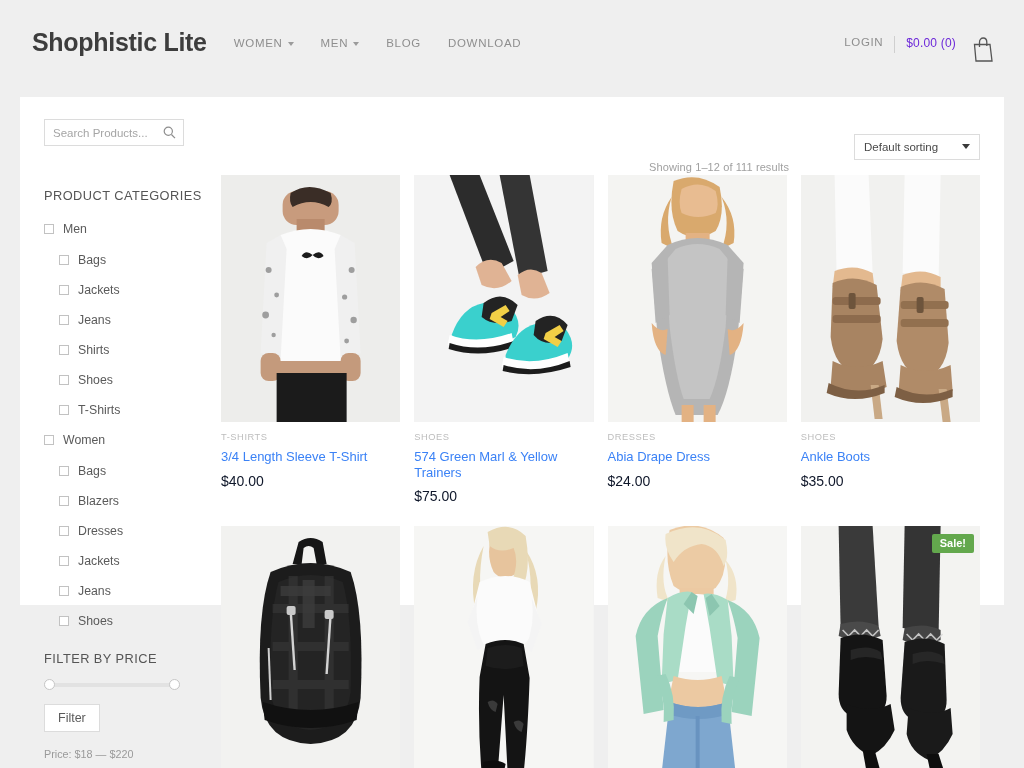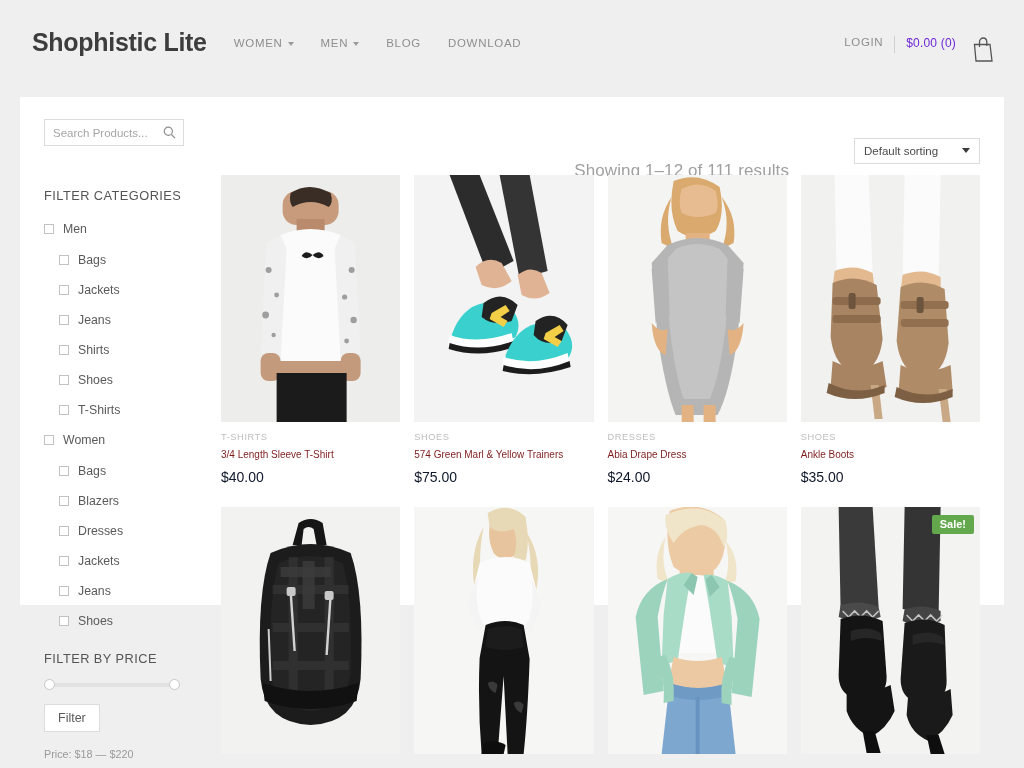--- a/index.html
+++ b/index.html
@@ -119,21 +119,21 @@
   .search-icon { position: absolute; right: 7px; top: 6px; cursor: pointer; }
 
   .topbar-right {
     margin-left: auto;
     display: flex;
     align-items: center;
     gap: 17px;
     margin-top: 1px;
   }
   .result-count {
-    font-size: 17px;
+    font-size: 11px;
     color: #a0a0a0;
     letter-spacing: 0.1px;
     margin-top: 41px;
   }
   .sorting-select {
     width: 126px;
     height: 26px;
     border: 1px solid #dcdcdc;
     background: #fff;
     display: flex;
@@ -253,22 +253,22 @@
     border-radius: 2px;
     z-index: 3;
   }
   .product-cat {
     font-size: 9.3px;
     color: #bdbdbd;
     letter-spacing: 0.55px;
     margin-top: 10px;
   }
   .product-title {
-    font-size: 10px;
-    color: #7f1d1d;
+    font-size: 13px;
+    color: #3b82f6;
     margin-top: 7px;
     line-height: 1.2;
     cursor: pointer;
   }
   .product-price {
     font-size: 14px;
     color: #0f172a;
     margin-top: 8px;
   }
   .row2 { margin-top: 22px; }
@@ -324,21 +324,21 @@
         <span>Default sorting</span>
         <i class="sel-caret"></i>
       </div>
     </div>
   </div>
 
   <div class="shop-body">
 
     <aside class="sidebar">
 
-      <div class="widget-title">FILTER CATEGORIES</div>
+      <div class="widget-title">PRODUCT CATEGORIES</div>
 
       <ul class="cat-list">
         <li class="cat-item">
           <span class="cb"></span>
           <span class="cat-label">Men</span>
         </li>
         <li class="cat-item child">
           <span class="cb"></span>
           <span class="cat-label">Bags</span>
         </li>

